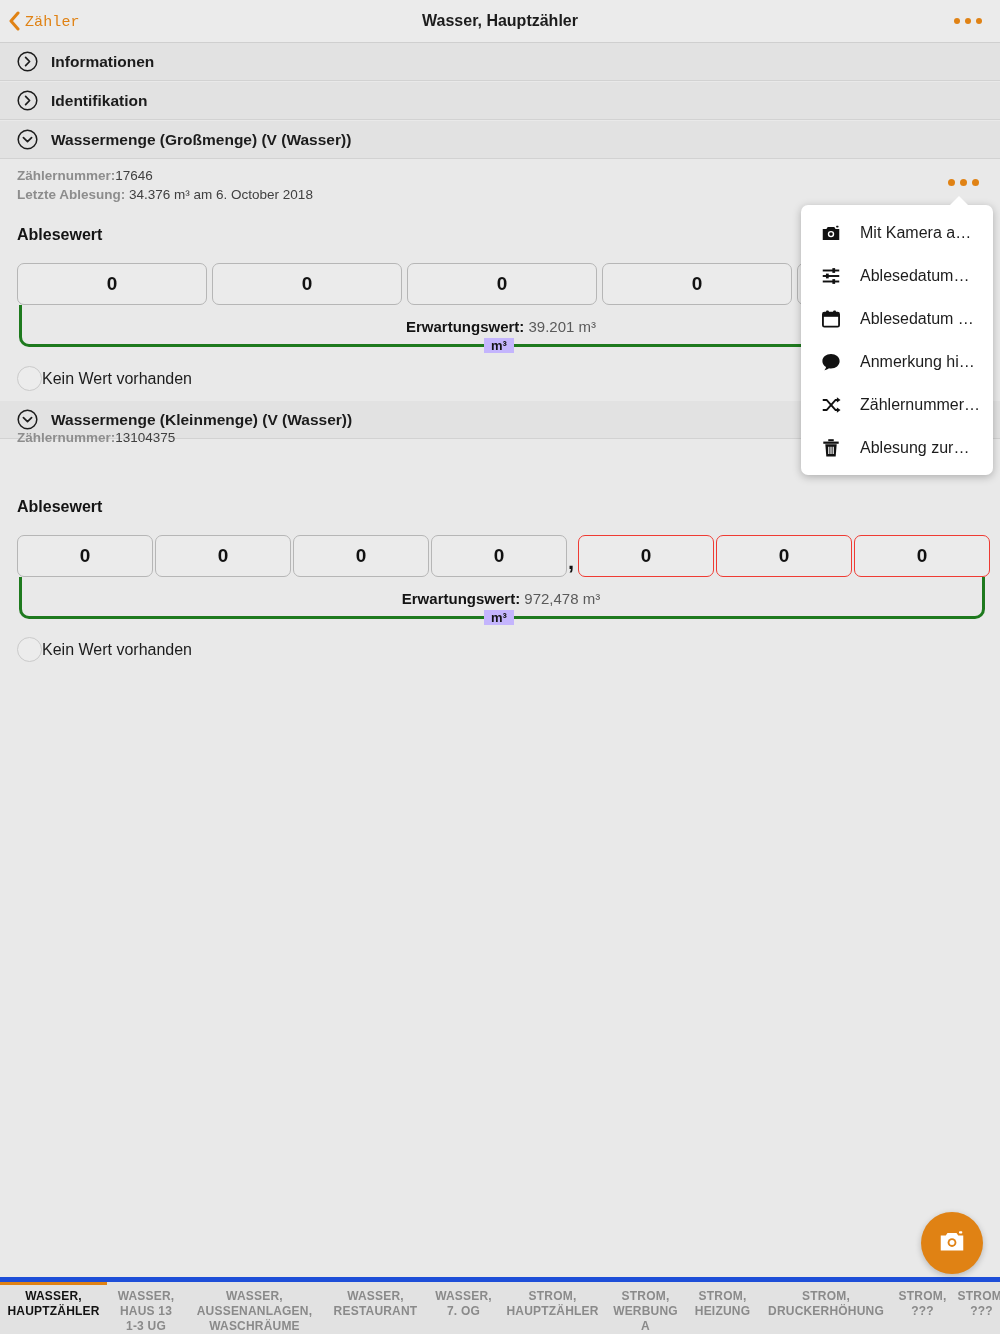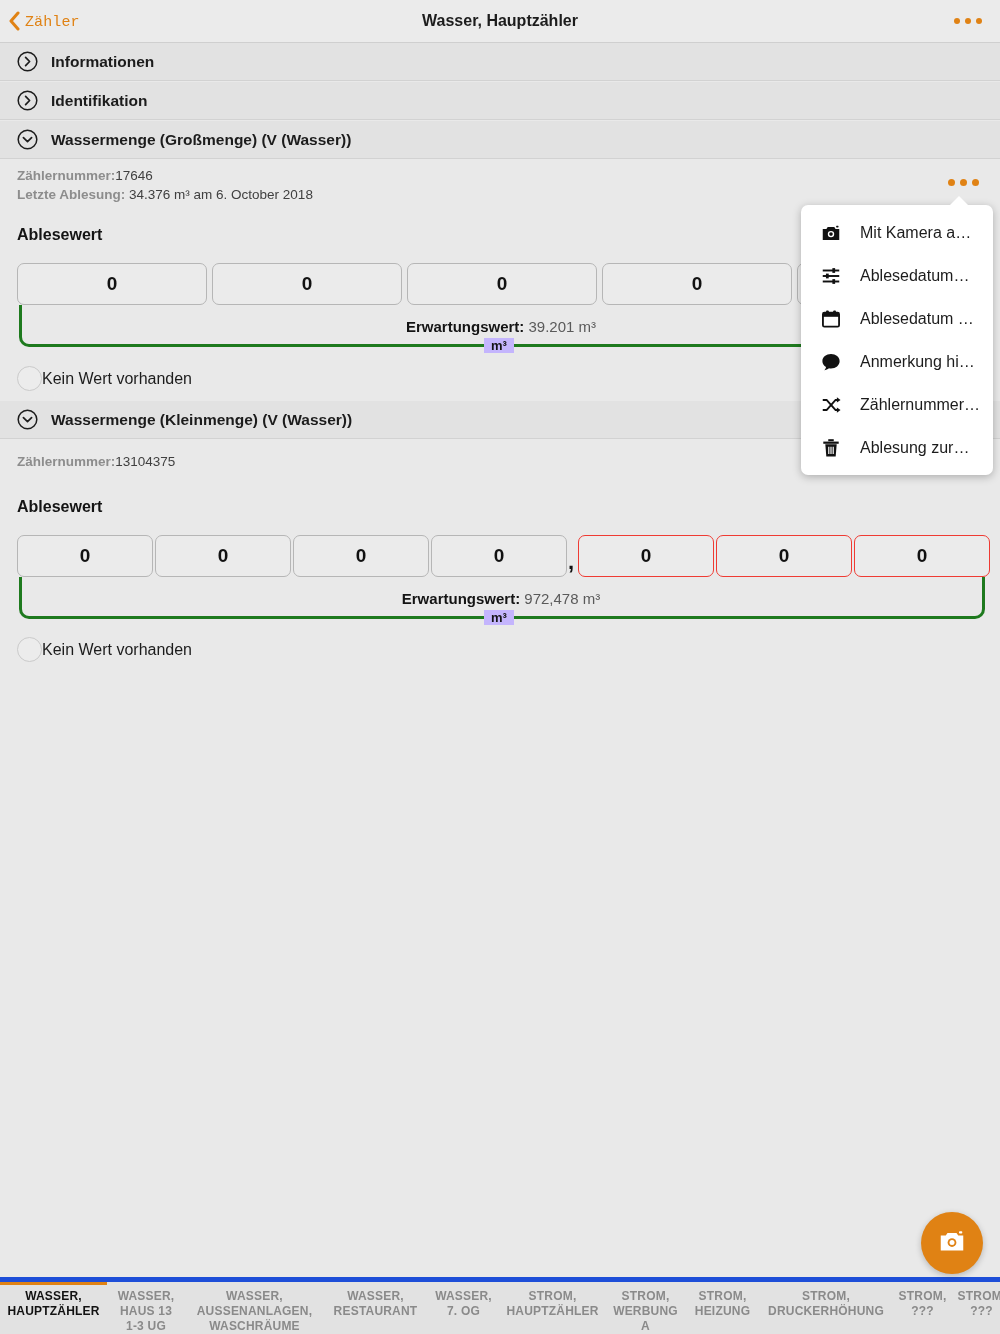--- a/index.html
+++ b/index.html
@@ -234,21 +234,21 @@
   <div class="acc-header" style="top:401px">
     <span class="circ-chev">
       <svg viewBox="0 0 21 21" width="21" height="21">
           <circle cx="10.5" cy="10.5" r="9.3" fill="none" stroke="#1c1c1c" stroke-width="1.5"></circle>
           <polyline points="6.4,8.6 10.5,12.6 14.6,8.6" fill="none" stroke="#1c1c1c" stroke-width="1.7" stroke-linecap="round" stroke-linejoin="round"></polyline>
         </svg>
     </span>
     <span class="acc-title">Wassermenge (Kleinmenge) (V (Wasser))</span>
   </div>
 
-  <div class="meta" style="top:452px">
+  <div class="meta" style="top:428px">
     <div>
       <b>Zählernummer:</b><span>13104375</span>
     </div>
   </div>
 
   <div class="field-label" style="top:498px">Ablesewert</div>
 
   <div class="digit" style="left:17px;  top:535px; width:136px;">0</div>
   <div class="digit" style="left:155px; top:535px; width:136px;">0</div>
   <div class="digit" style="left:293px; top:535px; width:136px;">0</div>

